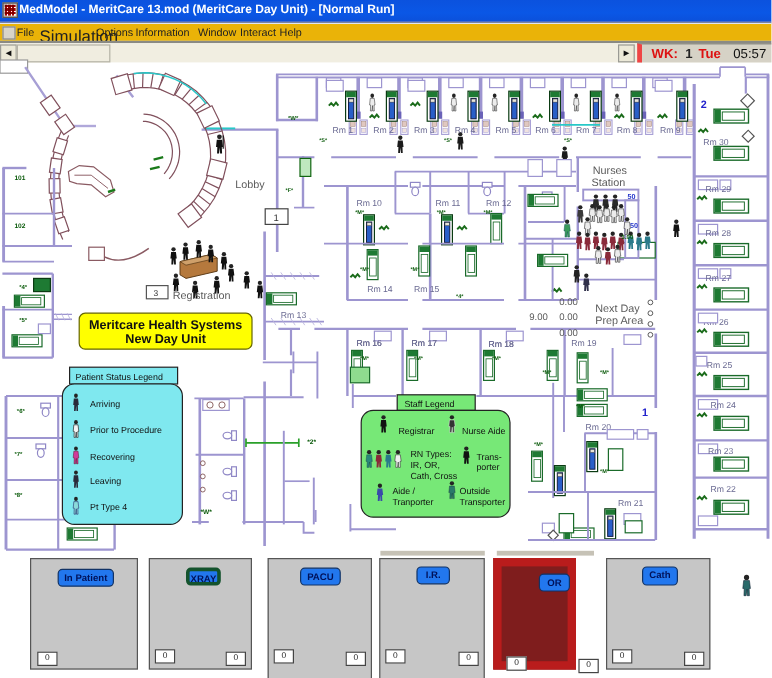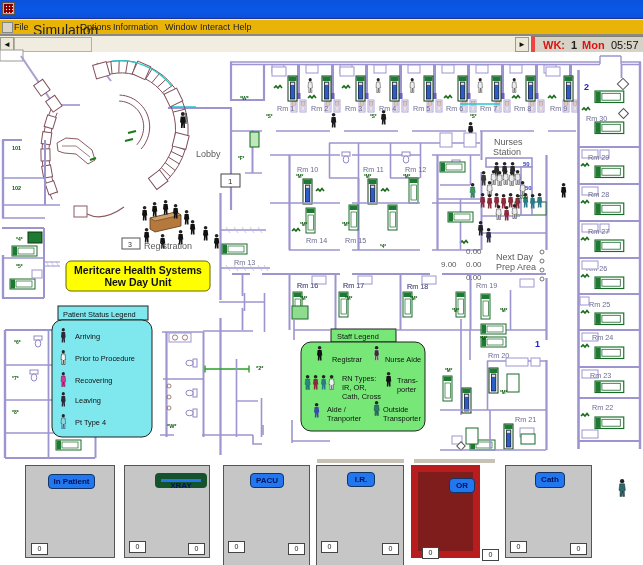--- a/index.html
+++ b/index.html
@@ -10,20 +10,21 @@
 </head>
 <body>
 
 <div class="abs" style="left:0;top:0;width:643px;height:19px;background:linear-gradient(#0b52de,#0a57e6 60%,#0b50da);border-bottom:1px solid #15339a;box-sizing:border-box;">
 
   <div class="abs" style="left:2px;top:2px;width:13px;height:13px;background:#b8b0a8;border:1px solid #555;box-sizing:border-box;">
     <div class="abs" style="left:1px;top:1px;width:9px;height:9px;background:
       repeating-linear-gradient(90deg,#a00 0 2px,#fff 2px 3px),repeating-linear-gradient(#a00 0 2px,#fff 2px 3px);background-blend-mode:multiply;"></div>
   </div>
 
+  <div class="abs" style="left:16px;top:3px;font-size:10px;font-weight:bold;color:#fff;white-space:nowrap;">MedModel - MeritCare 13.mod (MeritCare Day Unit) - [Normal Run]</div>
 </div>
 
 <div class="abs" style="left:0;top:19px;width:643px;height:15px;background:#eab308;border-top:1px solid #dce4f8;box-sizing:border-box;">
 
   <div class="abs" style="left:2px;top:2px;width:11px;height:11px;background:#d8d4c8;border:1px solid #888;box-sizing:border-box;"></div>
   <span class="abs" style="left:14px;top:2px;font-size:9px;color:#222;">File</span>
   <span class="abs" style="left:33px;top:2px;font-size:14px;color:#222;">Simulation</span>
   <span class="abs" style="left:80px;top:2px;font-size:9px;color:#222;">Options</span>
   <span class="abs" style="left:113px;top:2px;font-size:9px;color:#222;">Information</span>
   <span class="abs" style="left:165px;top:2px;font-size:9px;color:#222;">Window</span>
@@ -37,21 +38,21 @@
 
   <div class="abs" style="left:0;top:1px;width:14px;height:15px;background:#ece9d8;border:1px solid #9a9a94;box-sizing:border-box;font-size:8px;line-height:13px;text-align:center;color:#111;">◄</div>
 
   <div class="abs" style="left:14px;top:1px;width:78px;height:15px;background:#f0ede0;border:1px solid #b5b2a5;box-sizing:border-box;"></div>
 
   <div class="abs" style="left:515px;top:1px;width:14px;height:15px;background:#ece9d8;border:1px solid #9a9a94;box-sizing:border-box;font-size:8px;line-height:13px;text-align:center;color:#111;">►</div>
 
   <div class="abs" style="left:531px;top:0;width:112px;height:16px;background:#d6d2c6;border-left:4px solid #ef4444;border-top:1px solid #808078;box-sizing:border-box;">
     <span class="abs" style="left:8px;top:2px;font-size:11px;font-weight:bold;color:#dd1111;">WK:</span>
     <span class="abs" style="left:36px;top:2px;font-size:11px;font-weight:bold;color:#222;">1</span>
-    <span class="abs" style="left:47px;top:2px;font-size:11px;font-weight:bold;color:#dd1111;">Mon</span>
+    <span class="abs" style="left:47px;top:2px;font-size:11px;font-weight:bold;color:#dd1111;">Tue</span>
     <span class="abs" style="left:76px;top:2px;font-size:11px;font-weight:normal;color:#111;">05:57</span>
   </div>
 </div>
 
 <svg class="abs" id="plan" style="left:0;top:0;" width="643" height="565" viewBox="0 0 643 565" fill="none">
 <defs>
   <g id="pbedv">
     <rect x="0" y="0" width="9" height="25" fill="#fff" stroke="#0b3b13" stroke-width="1"></rect>
     <rect x="0.5" y="0.5" width="8" height="4.5" fill="#1e7a33"></rect>
     <rect x="2.4" y="6" width="4.4" height="17" fill="#2a5fc8" stroke="#101840" stroke-width="0.8"></rect>
@@ -961,21 +962,21 @@
 
   <div class="abs" style="left:25px;top:465px;width:90px;height:93px;background:#c6c6c6;border:1px solid #555;box-sizing:border-box;">
 
     <div class="abs" style="left:22px;top:8px;width:47px;height:15px;background:#2277ee;border:1px solid #113366;border-radius:4px;box-sizing:border-box;font-size:8px;font-weight:bold;color:#00125a;text-align:center;line-height:13px;">In Patient</div>
 
     <div class="abs" style="left:5px;top:77px;width:17px;height:12px;background:#fff;border:1px solid #444;box-sizing:border-box;font-size:7px;text-align:center;line-height:10px;color:#222;">0</div>
   </div>
 
   <div class="abs" style="left:124px;top:465px;width:86px;height:93px;background:#c6c6c6;border:1px solid #555;box-sizing:border-box;">
 
-    <div class="abs" style="left:30px;top:7px;width:52px;height:15px;background:#2277ee;border:6px solid #14532d;border-radius:4px;box-sizing:border-box;font-size:8px;font-weight:bold;color:#00125a;text-align:center;line-height:13px;">XRAY</div>
+    <div class="abs" style="left:30px;top:7px;width:29px;height:15px;background:#2277ee;border:3px solid #14532d;border-radius:4px;box-sizing:border-box;font-size:8px;font-weight:bold;color:#00125a;text-align:center;line-height:13px;">XRAY</div>
 
     <div class="abs" style="left:4px;top:75px;width:17px;height:12px;background:#fff;border:1px solid #444;box-sizing:border-box;font-size:7px;text-align:center;line-height:10px;color:#222;">0</div>
 
     <div class="abs" style="left:63px;top:77px;width:17px;height:12px;background:#fff;border:1px solid #444;box-sizing:border-box;font-size:7px;text-align:center;line-height:10px;color:#222;">0</div>
   </div>
 
   <div class="abs" style="left:223px;top:465px;width:87px;height:116px;background:#c6c6c6;border:1px solid #555;box-sizing:border-box;">
 
     <div class="abs" style="left:26px;top:7px;width:34px;height:15px;background:#2277ee;border:1px solid #113366;border-radius:4px;box-sizing:border-box;font-size:8px;font-weight:bold;color:#00125a;text-align:center;line-height:13px;">PACU</div>
 

